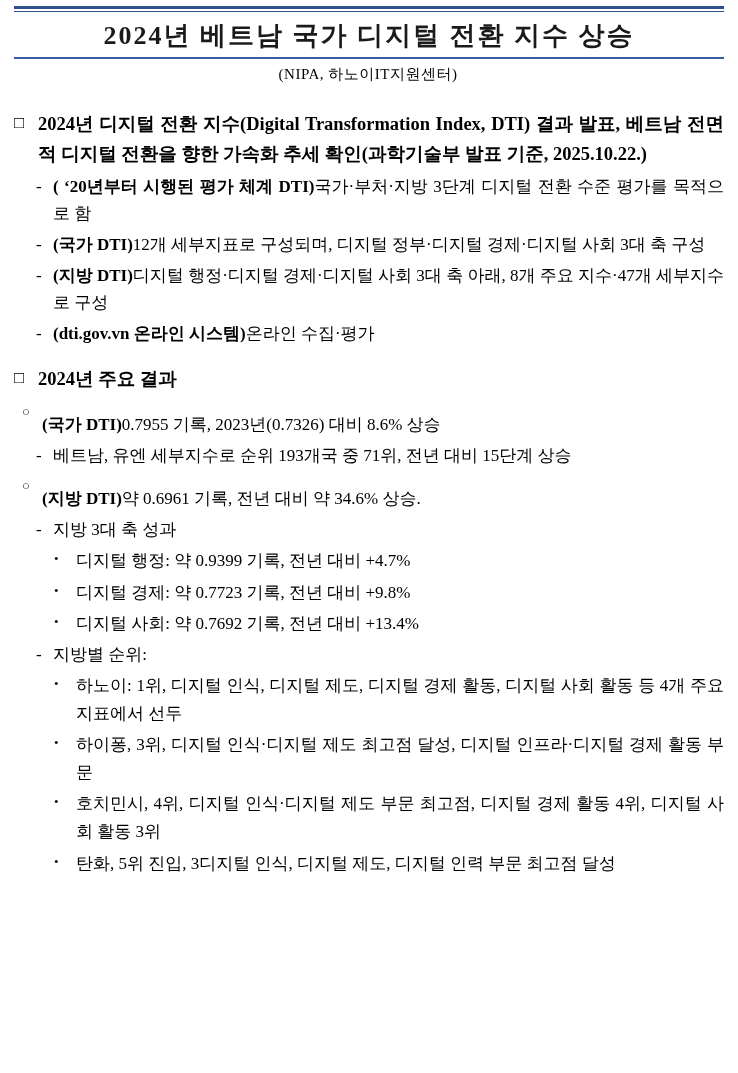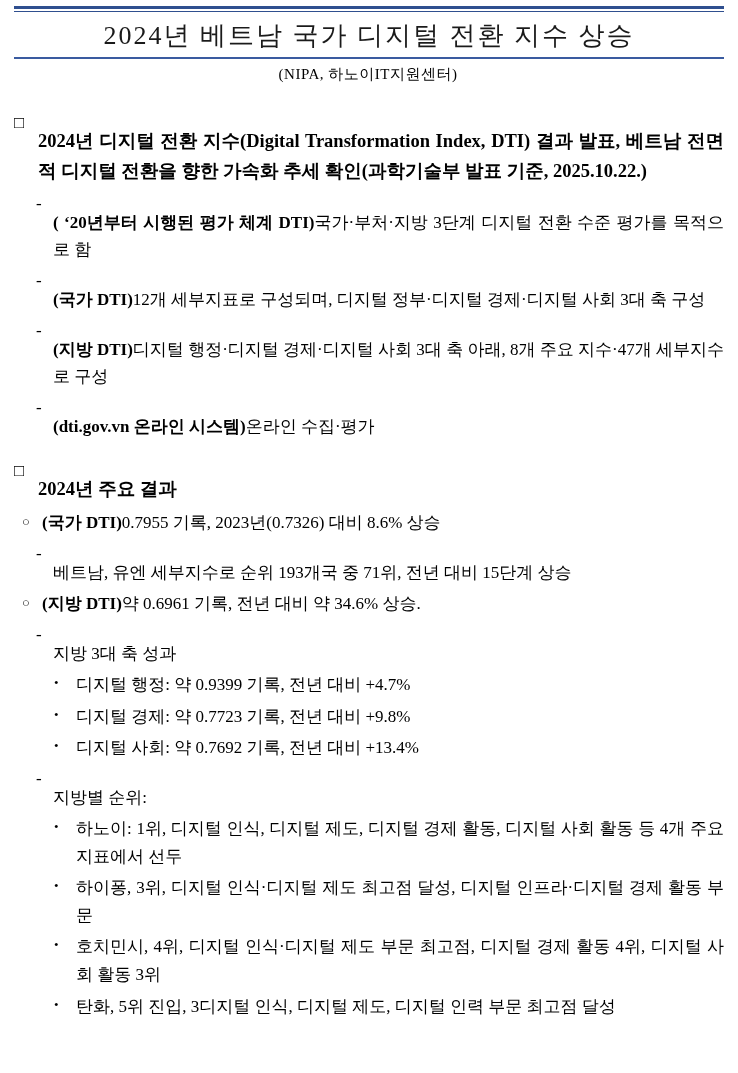--- a/index.html
+++ b/index.html
@@ -29,21 +29,21 @@
     margin: 6px 0 0 0;
   }
   .hdr-rule-thin {
     height: 1px;
     background: #2f4f8f;
     margin: 2px 0 0 0;
   }
   .doc-title {
     text-align: center;
     font-size: 26px;
-    font-weight: normal;
+    font-weight: bold;
     letter-spacing: 2px;
     padding: 6px 0 4px 0;
     color: #1a1a1a;
     font-family: "Liberation Serif", serif;
   }
   .title-rule {
     height: 2px;
     background: #3a5ba0;
     margin: 0 0 2px 0;
   }
@@ -72,58 +72,57 @@
   .l1 .marker {
     width: 24px;
     flex: 0 0 24px;
     font-size: 17px;
     line-height: 1.5;
   }
   .l1 .txt {
     flex: 1;
     letter-spacing: 0px;
     text-align: justify;
-    margin-top: 17px;
   }
 
   
   .l2 {
     display: flex;
     align-items: flex-start;
     margin-top: 3px;
     padding-left: 22px;
     font-size: 17px;
   }
   .l2 .marker {
     width: 17px;
     flex: 0 0 17px;
     text-align: left;
   }
   .l2 .txt {
     flex: 1;
     text-align: justify;
-    margin-top: 19px;
   }
 
   
   .lo {
     display: flex;
     align-items: flex-start;
     margin-top: 4px;
     padding-left: 8px;
     font-size: 17px;
   }
   .lo .marker {
     width: 20px;
     flex: 0 0 20px;
     font-size: 13px;
     line-height: 2;
   }
   .lo .txt {
     flex: 1;
+    margin-top: 12px;
   }
 
   
   .l3 {
     display: flex;
     align-items: flex-start;
     margin-top: 4px;
     padding-left: 40px;
     font-size: 17px;
   }

